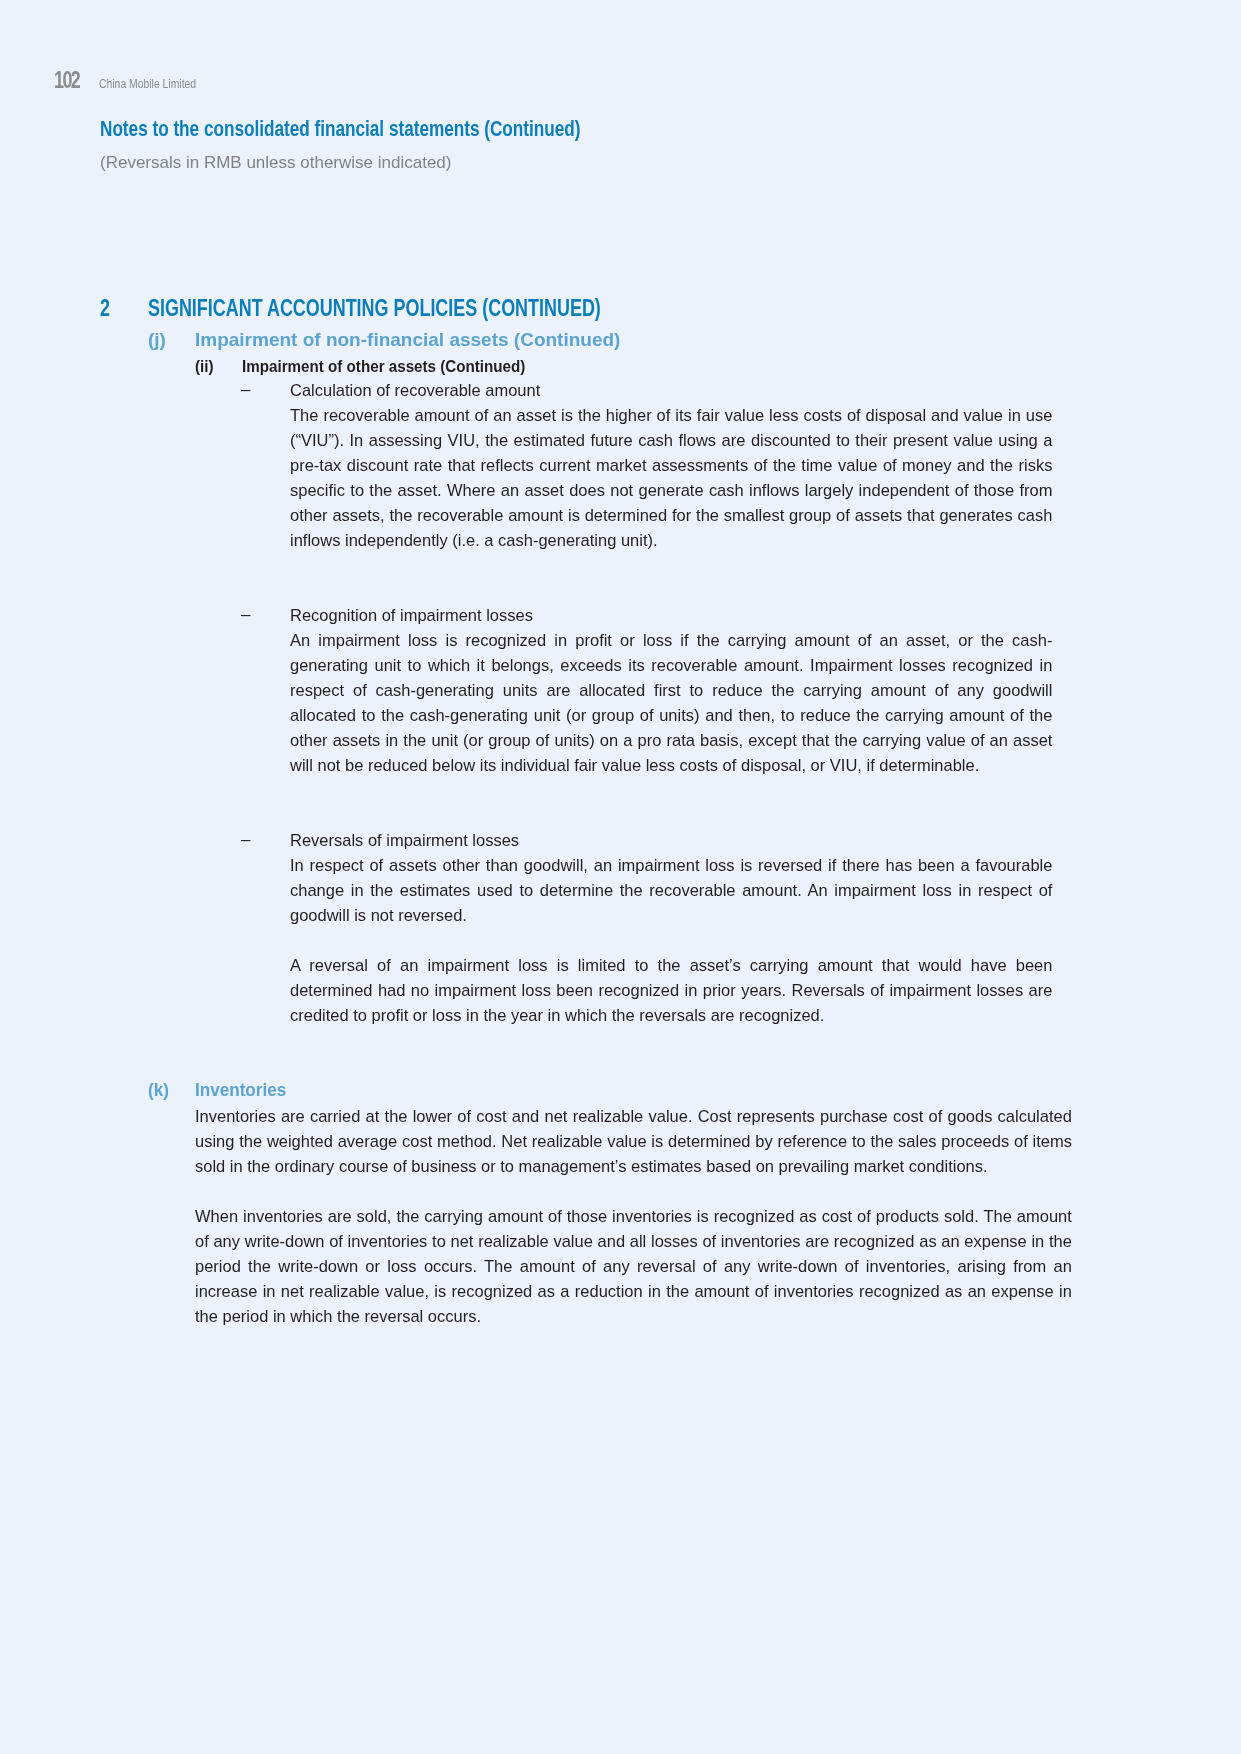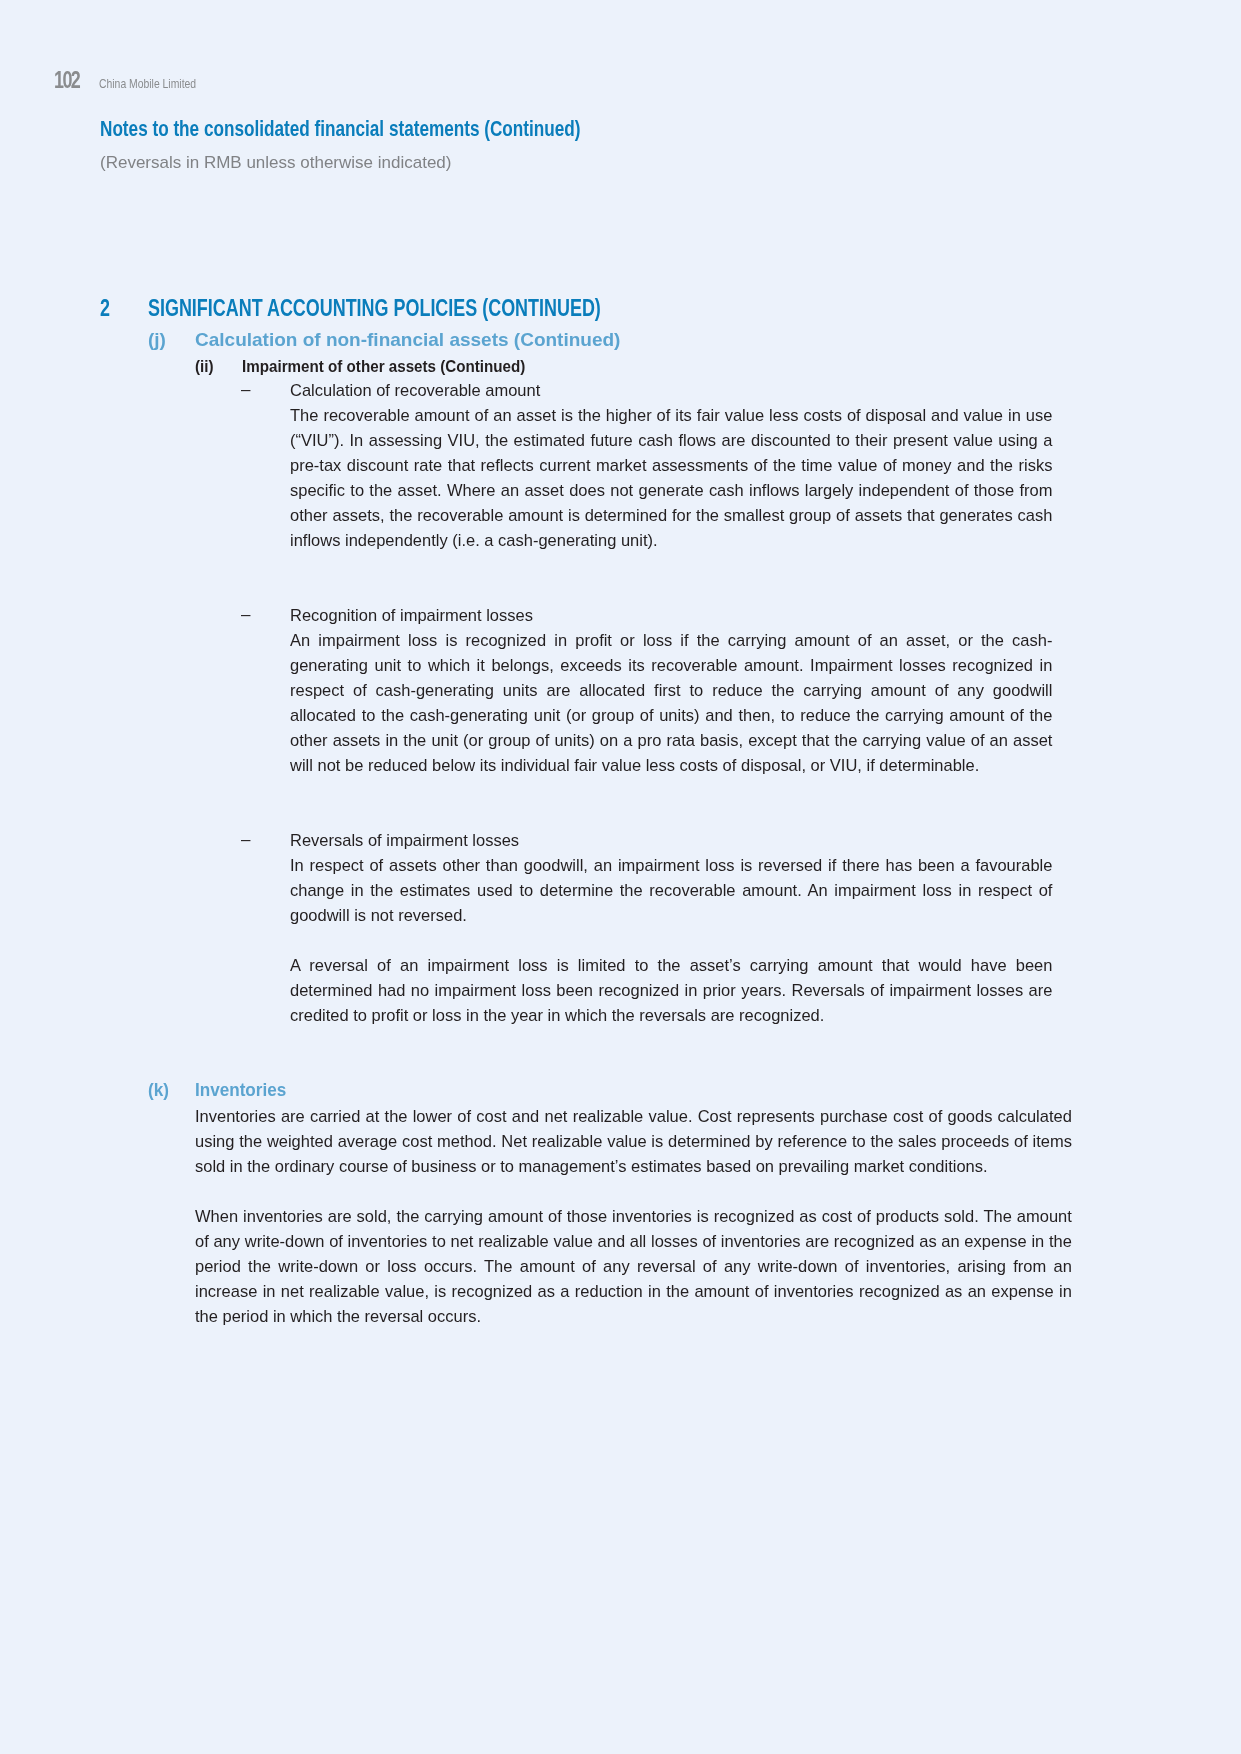--- a/index.html
+++ b/index.html
@@ -63,21 +63,21 @@
   <span class="company">China Mobile Limited</span>
 </div>
 
 <div class="notes-title">Notes to the consolidated financial statements (Continued)</div>
 <div class="notes-sub">(Reversals in RMB unless otherwise indicated)</div>
 
 <div class="sec-num">2</div>
 <div class="sec-title">SIGNIFICANT ACCOUNTING POLICIES (CONTINUED)</div>
 
 <div class="sub-label" style="left:148px; top:329px;">(j)</div>
-<div class="sub-label" style="left:195px; top:329px;">Calculation of non-financial assets (Continued)</div>
+<div class="sub-label" style="left:195px; top:329px;">Impairment of non-financial assets (Continued)</div>
 
 <div class="subsub" style="left:195px; top:357px;">(ii)</div>
 <div class="subsub" style="left:242px; top:357px;">Impairment of other assets (Continued)</div>
 
 <div class="dash" style="top:380px;">–</div>
 <div class="block" style="left:290px; top:378px;">
   <p class="title">Calculation of recoverable amount</p>
   <p>The recoverable amount of an asset is the higher of its fair value less costs of disposal and value in use (“VIU”). In assessing VIU, the estimated future cash flows are discounted to their present value using a pre-tax discount rate that reflects current market assessments of the time value of money and the risks specific to the asset. Where an asset does not generate cash inflows largely independent of those from other assets, the recoverable amount is determined for the smallest group of assets that generates cash inflows independently (i.e. a cash-generating unit).</p>
 </div>
 

